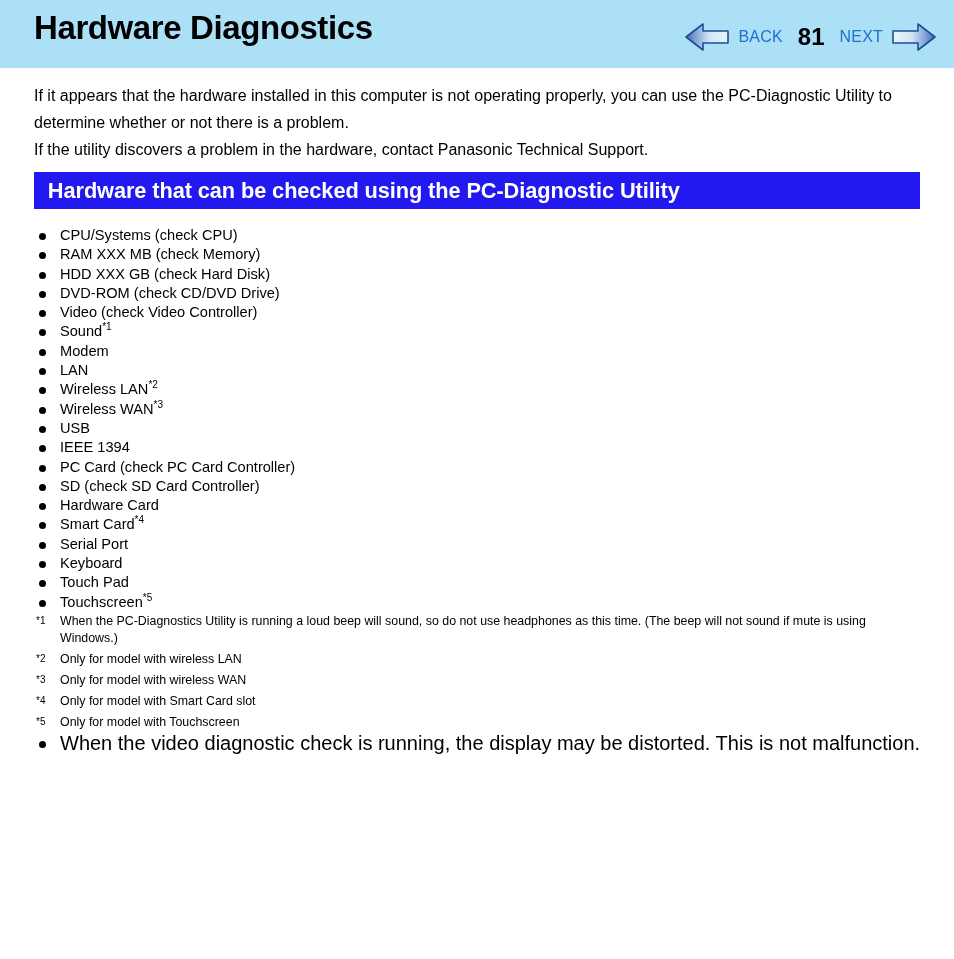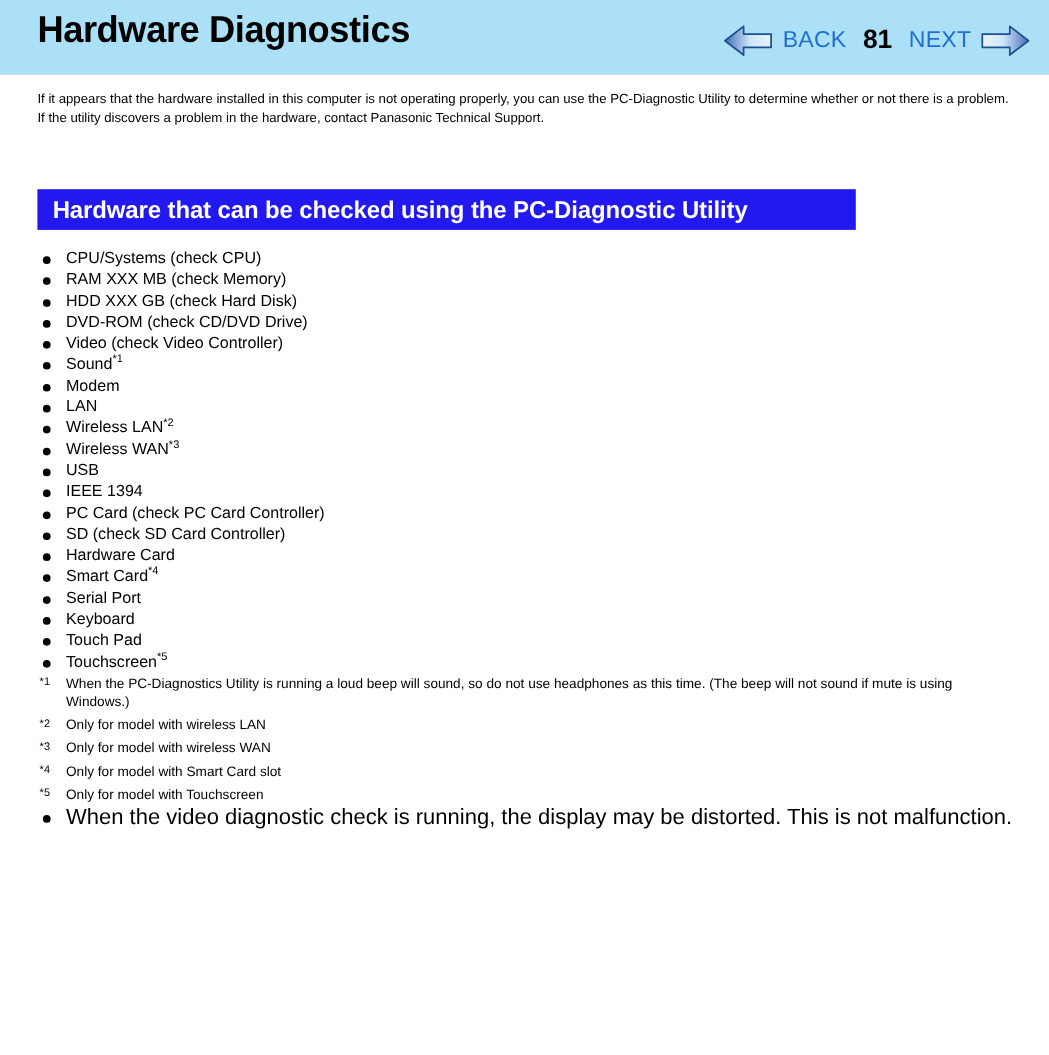--- a/index.html
+++ b/index.html
@@ -47,53 +47,53 @@
     display: flex;
     align-items: center;
     gap: 0px;
   }
   .nav-arrow {
     width: 48px;
     height: 32px;
     display: block;
   }
   .nav-label {
-    font-size: 21px;
+    font-size: 16px;
     color: #1f6fd0;
     font-family: "Liberation Sans", sans-serif;
     padding: 0 7px;
     letter-spacing: 0.2px;
     white-space: nowrap;
   }
   .page-number {
     font-size: 24px;
     font-weight: bold;
     color: #000000;
     padding: 0 8px;
     white-space: nowrap;
   }
 
   
   .intro {
     position: absolute;
     left: 34px;
     top: 82px;
     width: 888px;
-    font-size: 12px;
-    line-height: 17px;
+    font-size: 16px;
+    line-height: 27px;
     color: #000000;
   }
   .intro p { margin: 0; }
 
   
   .section-bar {
     position: absolute;
     left: 34px;
     top: 172px;
-    width: 744px;
+    width: 886px;
     height: 37px;
     background: #2218f0;
     display: flex;
     align-items: center;
   }
   .section-bar-text {
     color: #ffffff;
     font-size: 22px;
     font-weight: bold;
     padding-left: 14px;

